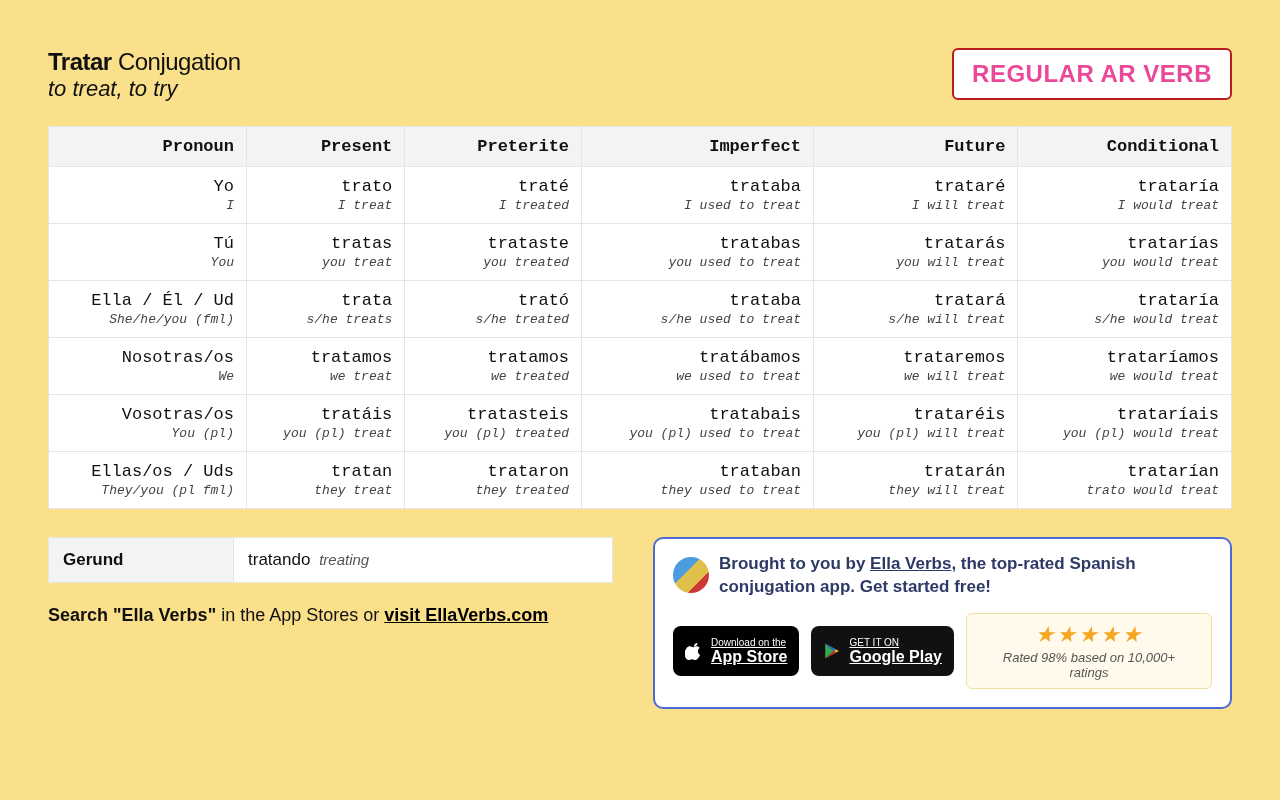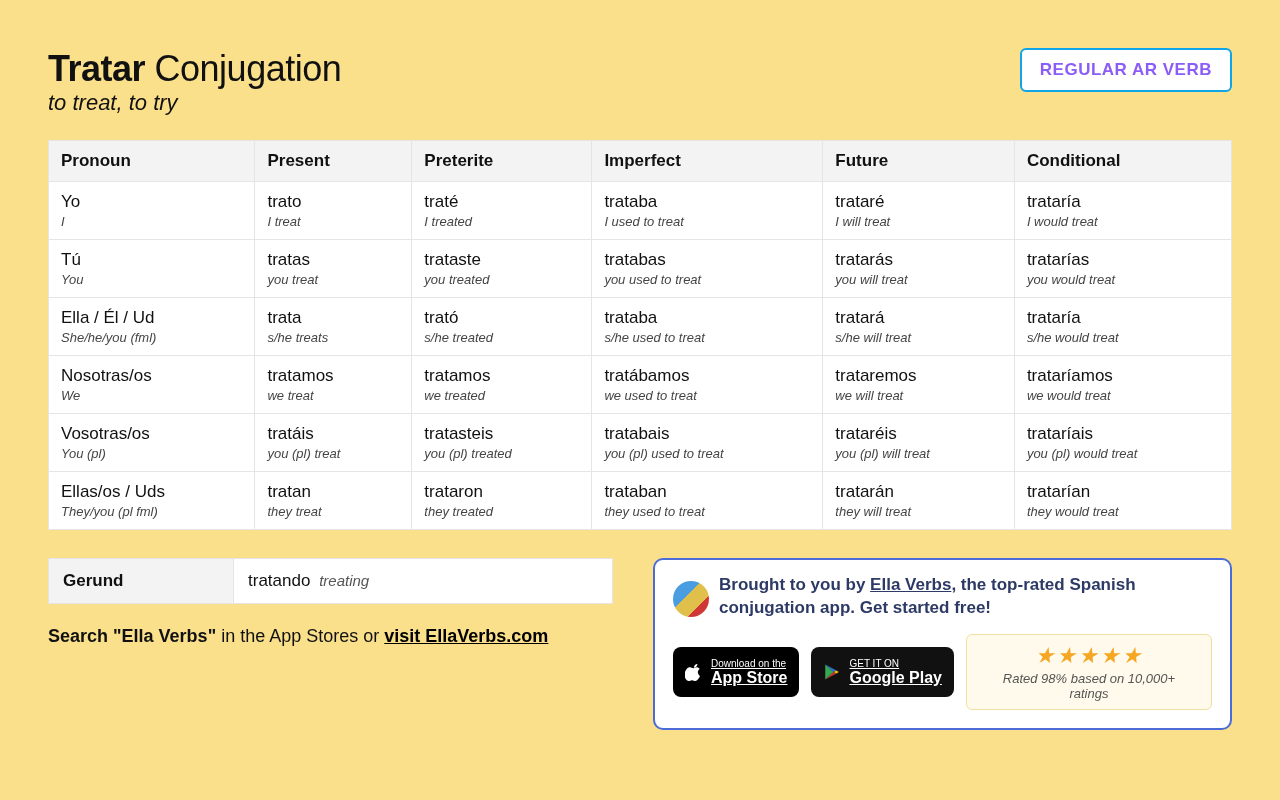--- a/index.html
+++ b/index.html
@@ -10,51 +10,52 @@
     height: 800px;
     padding: 48px;
     color: #111;
   }
   .header-row {
     display: flex;
     justify-content: space-between;
     align-items: flex-start;
   }
   .title {
-    font-size: 36px;
+    font-size: 24px;
     font-weight: 400;
     letter-spacing: -0.5px;
   }
   .title strong { font-weight: 800; }
   .subtitle {
     font-size: 22px;
     font-style: italic;
     margin-top: 0;
   }
   .verb-type-badge {
     background: #fff;
-    border: 2px solid #0ea5e9;
-    color: #8b5cf6;
+    border: 2px solid #b91c1c;
+    color: #ec4899;
     border-radius: 6px;
     padding: 10px 18px;
-    font-size: 17px;
+    font-size: 24px;
     font-weight: 700;
     letter-spacing: 0.5px;
   }
   table.conj {
     width: 100%;
     border-collapse: collapse;
     margin-top: 24px;
     background: #fff;
   }
   table.conj th, table.conj td {
     border: 1px solid #e5e5e5;
     padding: 10px 12px;
-    text-align: left;
+    text-align: right;
     vertical-align: top;
+    font-family: Liberation Mono, monospace;
   }
   table.conj th {
     background: #f3f3f3;
     font-weight: 700;
     font-size: 17px;
   }
   .main { font-size: 17px; }
   .gloss { font-size: 13px; font-style: italic; color: #444; display:block; margin-top:2px;}
   
   .bottom {
@@ -82,21 +83,21 @@
   .search-line .bold { font-weight:700;}
   .search-line a { color:#000000; text-decoration: underline; font-weight:700;}
   
   .promo {
     flex:1;
     background:#fff;
     border:2px solid #4a6bd8;
     border-radius:10px;
     padding:14px 18px 18px;
   }
-  .promo-top { display:flex; gap:10px; align-items:center;}
+  .promo-top { display:flex; gap:10px; align-items:flex-start;}
   .promo-icon {
     width:36px; height:36px;
     background: linear-gradient(135deg,#4a9de0 40%, #e0c04a 40% 70%, #d03838 70%);
     border-radius:50%;
     flex-shrink:0;
     margin-top:4px;
   }
   .promo-text { font-size:17px; font-weight:700; color:#2d3a66; line-height:1.35;}
   .promo-text a { color:#2d3a66; text-decoration: underline;}
   .promo-bottom {
@@ -199,21 +200,21 @@
         <td><span class="main">tratabais</span><span class="gloss">you (pl) used to treat</span></td>
         <td><span class="main">trataréis</span><span class="gloss">you (pl) will treat</span></td>
         <td><span class="main">trataríais</span><span class="gloss">you (pl) would treat</span></td>
       </tr>
       <tr>
         <td><span class="main">Ellas/os / Uds</span><span class="gloss">They/you (pl fml)</span></td>
         <td><span class="main">tratan</span><span class="gloss">they treat</span></td>
         <td><span class="main">trataron</span><span class="gloss">they treated</span></td>
         <td><span class="main">trataban</span><span class="gloss">they used to treat</span></td>
         <td><span class="main">tratarán</span><span class="gloss">they will treat</span></td>
-        <td><span class="main">tratarían</span><span class="gloss">they would treat</span></td>
+        <td><span class="main">tratarían</span><span class="gloss">trato would treat</span></td>
       </tr>
     </tbody>
 </table>
 
 <div class="bottom">
   <div class="left-col">
     <table class="forms">
       <tbody>
       <tr>
         <th>Gerund</th>

